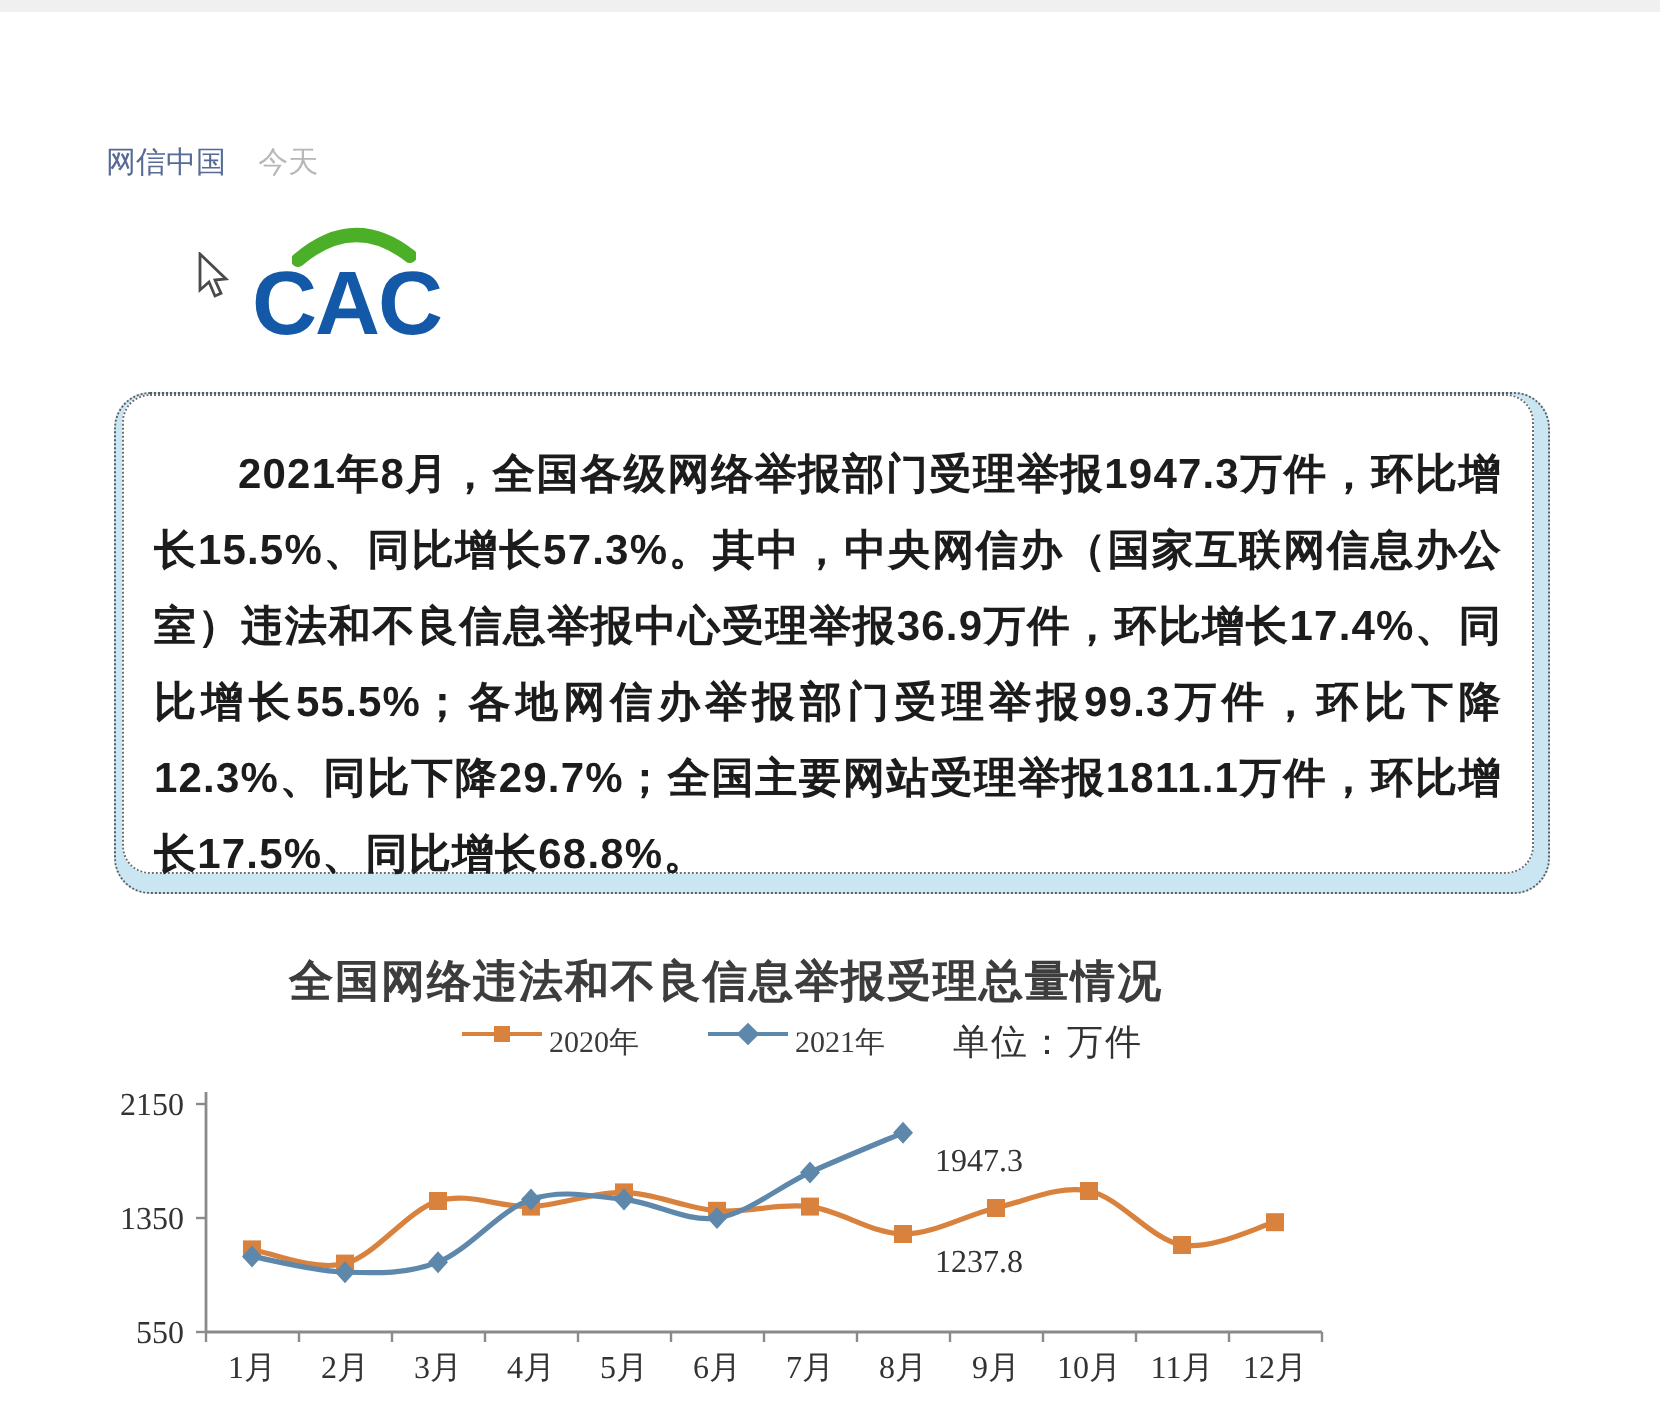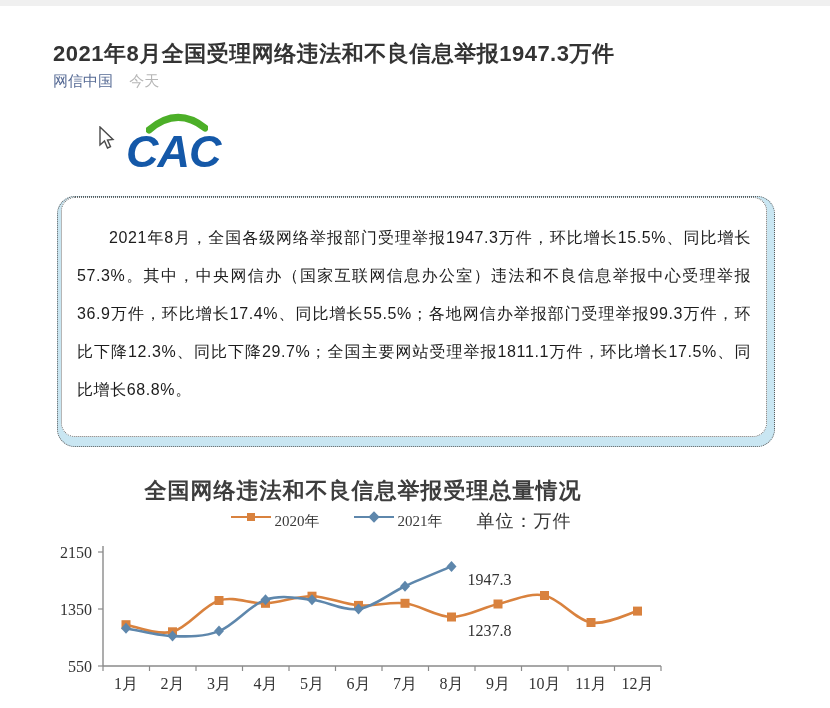--- a/index.html
+++ b/index.html
@@ -12,21 +12,21 @@
     position:absolute;left:53px;top:24px;width:740px;
     font-size:22px;font-weight:600;color:#333;letter-spacing:.5px;line-height:30px;
   }
   .byline{position:absolute;left:53px;top:72px;font-size:15px;}
   .byline .author{color:#576b95;cursor:pointer;}
   .byline .time{color:#b7b7b7;margin-left:12px;}
 
   
   .banner{position:absolute;left:90px;top:112px;width:650px;height:64px;}
   .cursor-icon{position:absolute;left:8px;top:14px;}
-  .cac-logo{position:absolute;left:36px;top:2px;width:104px;height:60px;font-style:italic;}
+  .cac-logo{position:absolute;left:36px;top:2px;width:104px;height:60px;}
   .cac-word{
     position:absolute;left:0;bottom:0;font-size:45px;font-weight:800;letter-spacing:-1px;
     color:#1458a8;line-height:45px;font-family:"Liberation Sans",sans-serif;
   }
   .cac-arc{position:absolute;left:20px;top:-2px;}
   .banner-text{
     position:absolute;left:152px;top:12px;font-size:31px;font-weight:700;
     letter-spacing:2px;white-space:nowrap;
   }
 
@@ -34,22 +34,22 @@
   .summary-outer{
     position:absolute;left:57px;top:196px;width:718px;height:251px;
     background:#c9e6f2;border:1px dotted #5c5c5c;border-radius:18px;box-sizing:border-box;
   }
   .summary-inner{
     position:absolute;left:3px;top:0px;right:7px;bottom:9px;
     background:#ffffff;border:1px dotted #6e6e6e;border-radius:14px;
     box-sizing:border-box;padding:21px 15px 18px 15px;
   }
   .summary-paragraph{
-    font-size:16px;line-height:38px;color:#1c1c1c;text-align:justify;
-    text-indent:2em;letter-spacing:.6px;margin:0;
+    font-size:21px;line-height:38px;color:#1c1c1c;text-align:justify;
+    text-indent:2em;letter-spacing:.6px;margin:0;font-weight:bold;
   }
 
   
   .chart-title{
     position:absolute;left:0;top:476px;width:726px;text-align:center;
     font-size:22px;font-weight:700;color:#3d3d3d;letter-spacing:1px;
   }
   .chart-legend{
     position:absolute;left:0;top:509px;width:830px;display:flex;justify-content:center;
     align-items:center;gap:34px;transform:translateX(-14px);
@@ -64,21 +64,20 @@
   #chart-svg{position:absolute;left:0;top:470px;}
   .ytick,.xtick{font-family:"Liberation Serif","DejaVu Serif",serif;font-size:16px;fill:#333;}
   .anno{font-family:"Liberation Serif","DejaVu Serif",serif;font-size:16px;fill:#333;}
 </style>
 </head>
 <body>
 
 <div id="stage">
   <div class="top-strip"></div>
 
-  <h1 class="article-title">2021年8月全国受理网络违法和不良信息举报1947.3万件</h1>
 
   <div class="byline">
     <span class="author">网信中国</span>
     <span class="time">今天</span>
   </div>
 
   <div class="banner">
     <span class="cursor-icon">
       <svg width="17" height="24" viewBox="0 0 17 24">
         <path d="M2 1 L2 19 L6.5 15 L9.5 22 L12.5 20.7 L9.5 14 L15 13.5 Z" fill="#ffffff" stroke="#4a4a4a" stroke-width="1.4"></path>

